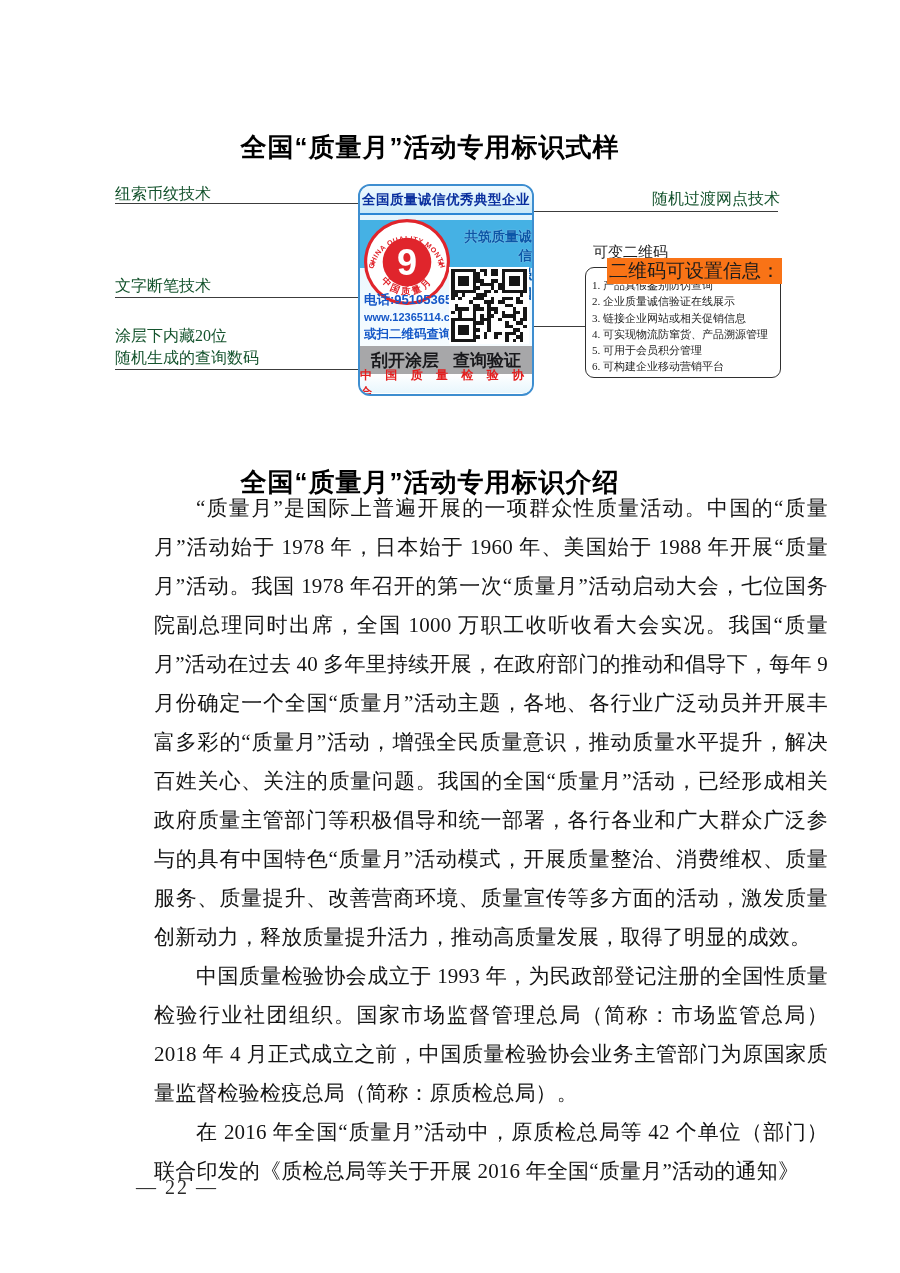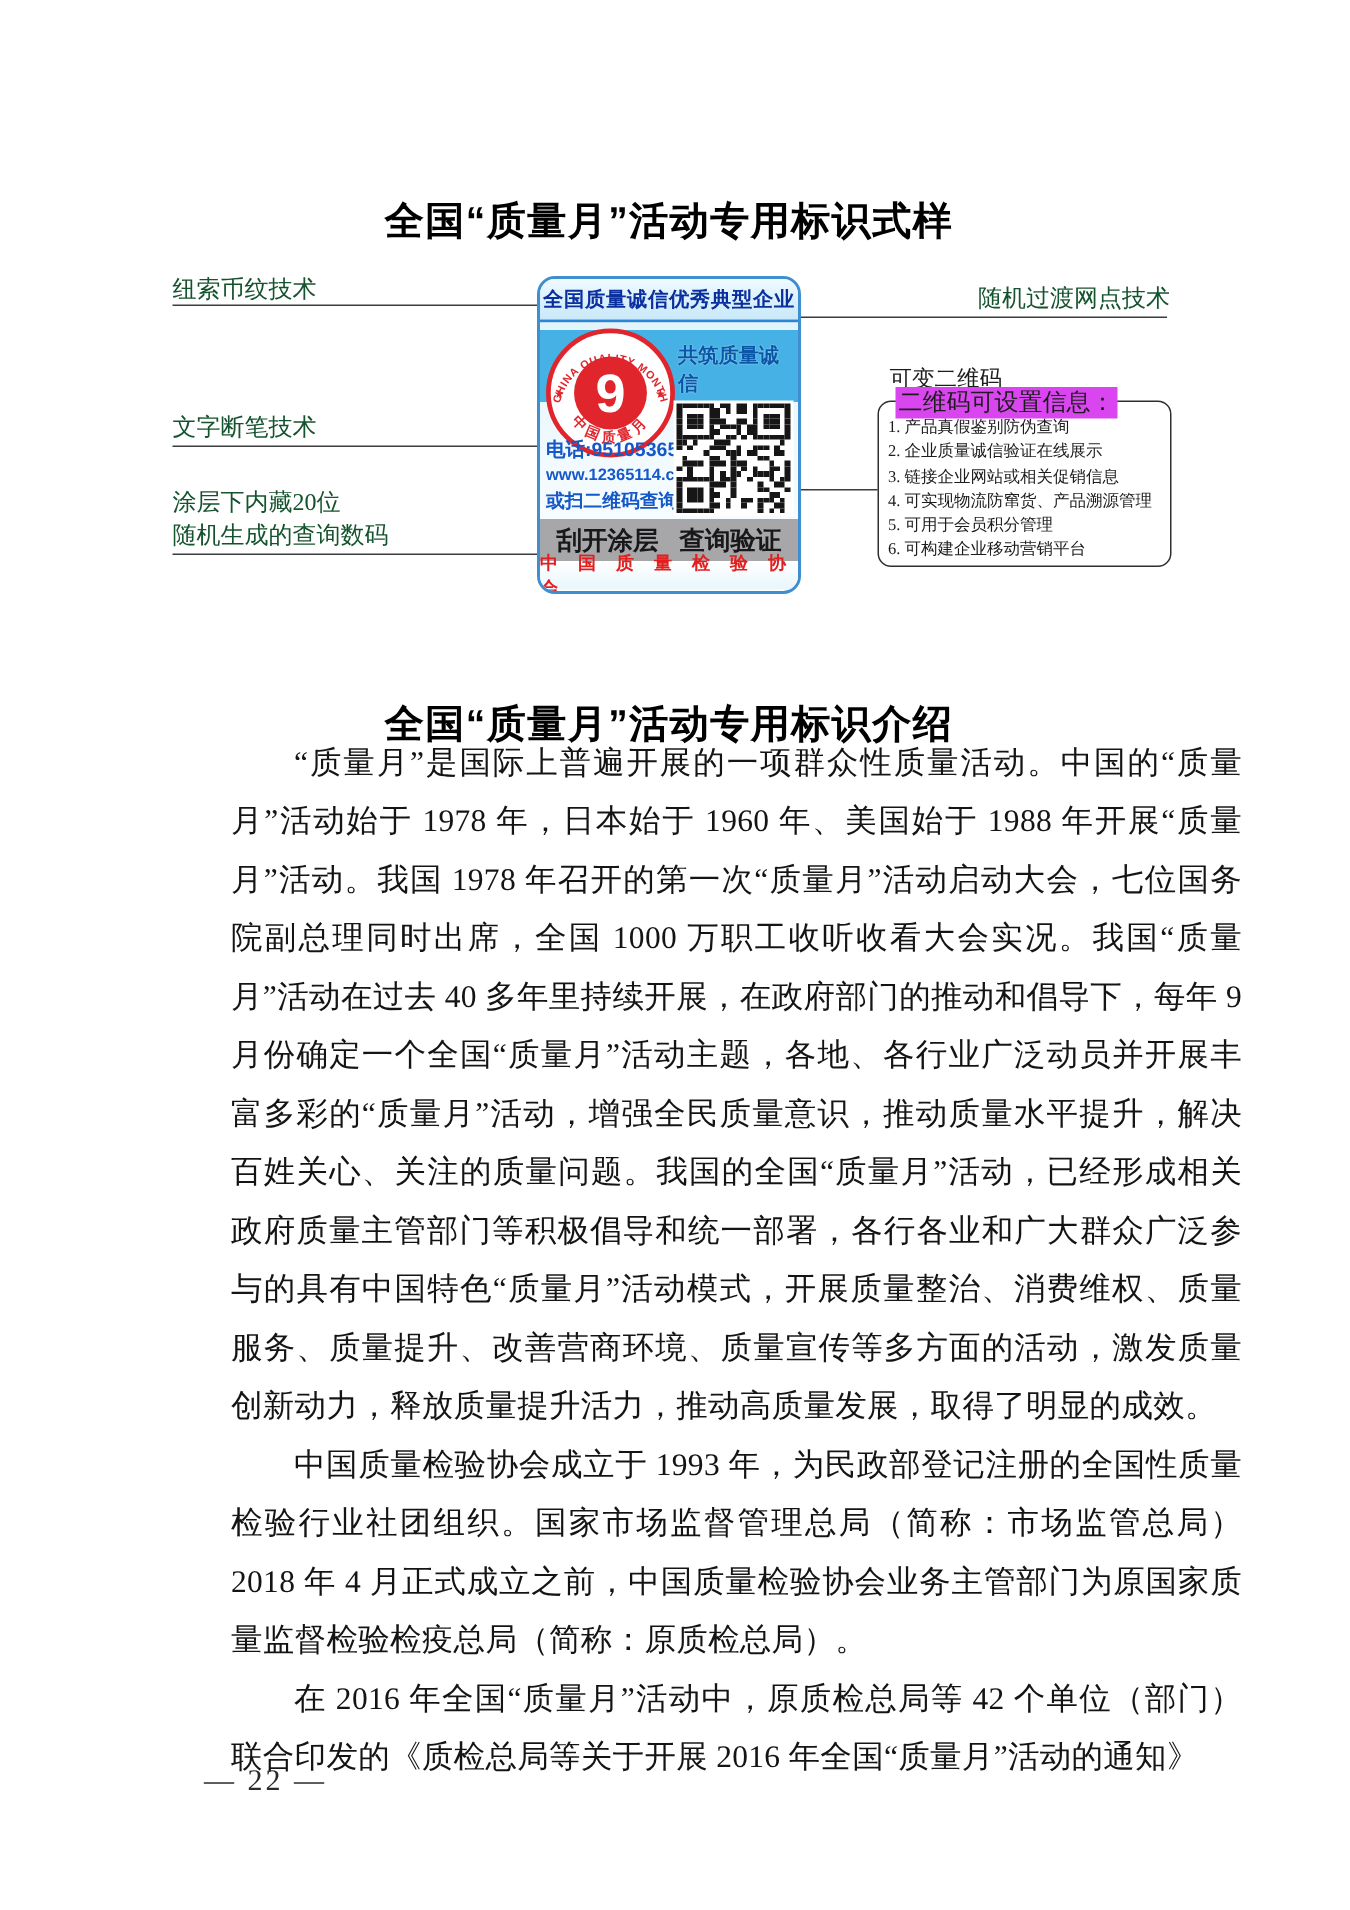--- a/index.html
+++ b/index.html
@@ -1,21 +1,21 @@
 <!DOCTYPE html>
 <html><head>
 <meta charset="utf-8">
 <style>
   html,body { margin:0; padding:0; background:#ffffff; }
   .page {
     position:relative; width:900px; height:1273px; background:#ffffff;
     font-family:"Liberation Serif","DejaVu Serif",serif; color:#111; overflow:hidden;
   }
   .doc-title {
-    position:absolute; left:16px; width:860px; text-align:center;
+    position:absolute; left:0; width:860px; text-align:center;
     font-family:"Liberation Sans","DejaVu Sans",sans-serif;
     font-weight:bold; font-size:26px; letter-spacing:1px; color:#000;
   }
   
   .diagram { position:absolute; top:170px; left:0; width:900px; height:252px; }
   .callout-label { position:absolute; font-size:16px; color:#14532d; line-height:22px; }
   .connector { position:absolute; height:0; border-top:1.5px solid #3c3c3c; }
   .connector.arr-r::after {
     content:""; position:absolute; right:-2px; top:-4.8px; width:0; height:0;
     border-left:9px solid #3c3c3c; border-top:4px solid transparent; border-bottom:4px solid transparent;
@@ -33,21 +33,21 @@
   }
   .sticker-header {
     height:27px; display:flex; align-items:center; justify-content:center;
     background:linear-gradient(#f0faff,#c8e8f9); border-bottom:2px solid #2b86d4;
     font-weight:bold; font-size:13.5px; color:#0a2f9e; letter-spacing:0.5px;
   }
   .sticker-content { position:relative; height:131px; background:linear-gradient(#e4f4fc,#f6fcff); }
   .slogan-band { position:absolute; left:0; top:5px; width:100%; height:48px; background:#45b1e4; }
   .logo { position:absolute; left:2px; top:2px; width:90px; height:90px; }
   .slogan {
-    position:absolute; left:92px; top:12px; width:80px; text-align:left;
+    position:absolute; left:92px; top:12px; width:80px; text-align:right;
     font-weight:bold; font-size:13.5px; line-height:19px; color:#0a57a8;
     text-shadow:0 0 1px #d9f1fb;
   }
   .qr-box { position:absolute; right:3px; bottom:2px; width:80px; height:77px; background:#fff; padding:2px; box-sizing:border-box; }
   .qr-grid { display:grid; width:100%; height:100%; grid-template-columns:repeat(21,1fr); grid-auto-rows:1fr; }
   .qr-grid .b { background:#161616; }
   .phone-block { position:absolute; left:4px; bottom:2px; width:90px; color:#1558c8; font-weight:bold; }
   .phone-block .l1 { font-size:13px; line-height:18px; }
   .phone-block .l2 { font-size:11px; line-height:17px; }
   .phone-block .l3 { font-size:12.5px; line-height:18px;font-family:Liberation Mono, monospace; }
@@ -60,22 +60,22 @@
     color:#e31e1e; font-weight:bold; font-size:12px; letter-spacing:5px;
     background:linear-gradient(#ffffff,#e8f6fd);
   }
   
   .qr-heading { position:absolute; left:593px; top:73px; font-size:15px; color:#1c1c1c; }
   .qr-info-box {
     position:absolute; left:585px; top:97px; width:196px; height:111px;
     border:1.5px solid #2f2f2f; border-radius:9px; box-sizing:border-box; background:#fff;
   }
   .qr-info-title {
-    position:absolute; top:-10px; left:11px; background:#d946ef; padding:0 2px;
-    font-size:16px; color:#1c1c1c; white-space:nowrap;
+    position:absolute; top:-10px; left:21px; background:#f97316; padding:0 2px;
+    font-size:19px; color:#1c1c1c; white-space:nowrap;
   }
   .qr-info-items { margin:0; padding:9px 2px 4px 6px; list-style:none; }
   .qr-info-items li { font-size:11px; line-height:16.3px; white-space:nowrap; color:#1c1c1c; }
   
   .body-text { position:absolute; left:114px; top:489px; width:674px;margin-left:40px; }
   .body-text p {
     margin:0; font-size:21px; line-height:39px; text-align:justify;
     text-indent:2em; color:#141414; letter-spacing:0.2px;
   }
   .page-footer { position:absolute; left:136px; top:1176px; font-size:20px; color:#2a2a2a; letter-spacing:2px; }

